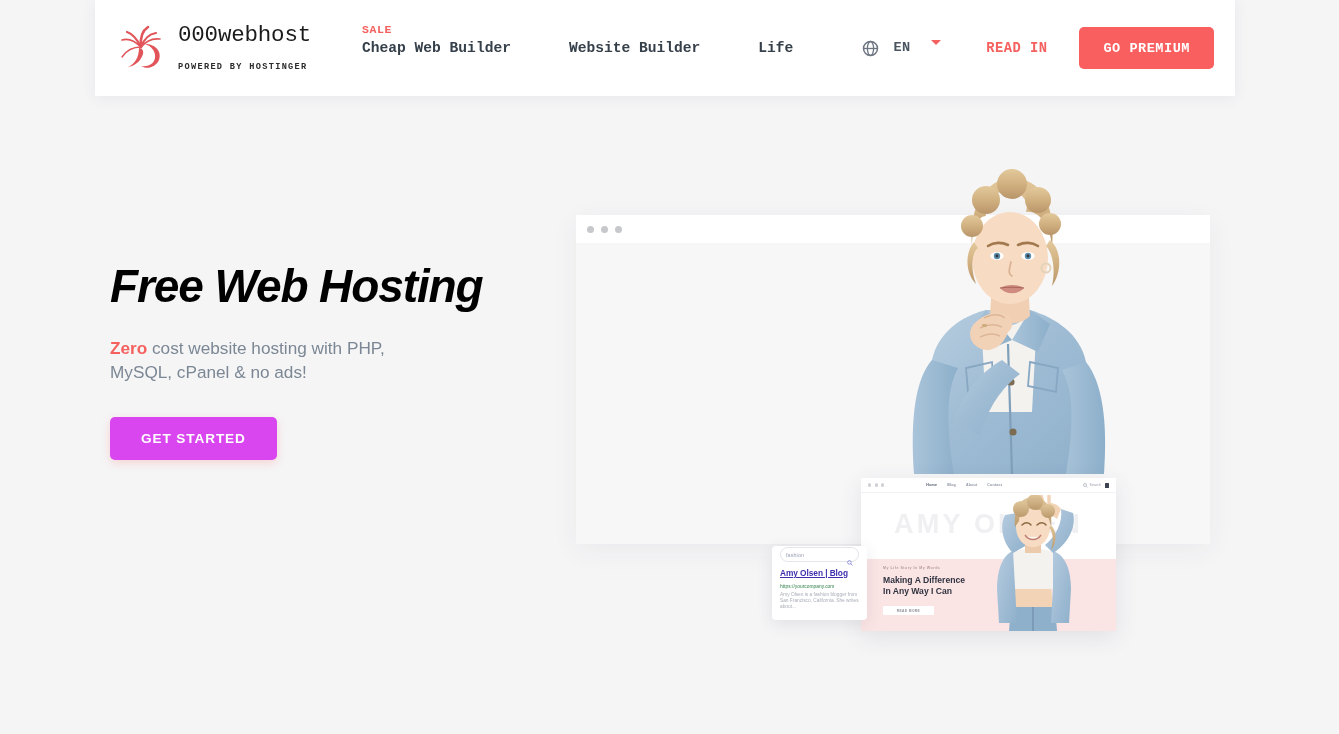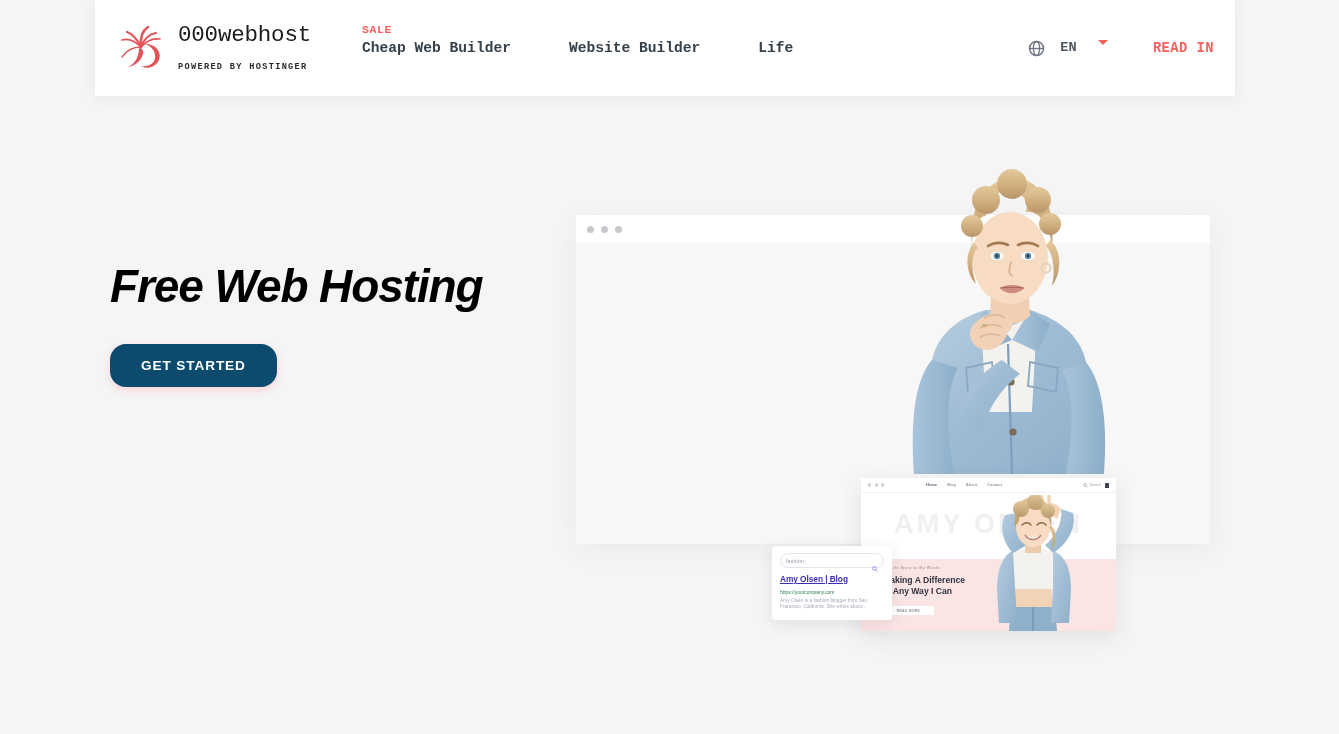--- a/index.html
+++ b/index.html
@@ -66,23 +66,23 @@
     font-size: 46px; font-weight: 700; color: #000000; letter-spacing: -1.1px; line-height: 1.08;
     white-space: nowrap;
     font-style: italic;
   }
   .hero-sub {
     margin-top: 24px; font-size: 17.2px; line-height: 24.5px; color: #7b8794; font-weight: 400;
     max-width: 300px;
   }
   .hero-sub .accent { color: #f4615f; font-weight: 700; }
   .btn-started {
-    margin-top: 32px; background: #0c4a6e; color: #fff; border: none; font-family: inherit;
+    margin-top: 32px; background: #d946ef; color: #fff; border: none; font-family: inherit;
     font-size: 13.6px; font-weight: 700; letter-spacing: .9px; height: 43px; padding: 0 31px;
-    border-radius: 16px; cursor: pointer; box-shadow: 0 3px 10px rgba(249,95,95,.22);
+    border-radius: 5px; cursor: pointer; box-shadow: 0 3px 10px rgba(249,95,95,.22);
   }
 
   
   .mock-stage { position: absolute; left: 576px; top: 180px; width: 660px; height: 470px; }
 
   
   .browser-lg {
     position: absolute; left: 0; top: 35px; width: 634px; height: 329px;
     background: #f7f7f8; box-shadow: 0 6px 26px rgba(60,60,80,.055); overflow: hidden;
   }
@@ -92,23 +92,23 @@
   .dot { width: 7px; height: 7px; border-radius: 50%; background: #c6c8cc; display: block; }
   .browser-lg-body { position: relative; height: 301px; background: #f7f7f8; }
 
   
   .photo-hero {
     position: absolute; left: 304px; top: -26px; width: 260px; height: 320px; overflow: visible;
   }
 
   
   .search-card {
-    position: absolute; left: 196px; top: 366px; width: 120px; height: 74px;
+    position: absolute; left: 196px; top: 366px; width: 95px; height: 74px;
     background: #fff; border-radius: 4px; box-shadow: 0 4px 16px rgba(60,60,80,.11);
-    padding: 7px 8px 0 8px; z-index: 5;
+    padding: 1px 8px 0 8px; z-index: 5;
   }
   .search-box {
     height: 15px; border: 1px solid #e3e4ec; border-radius: 8px;
     display: flex; align-items: center; padding: 0 5px; position: relative;
   }
   .search-box-text { font-size: 5.4px; color: #9aa0b5; letter-spacing: .1px; }
   .search-mag { position: absolute; right: 5px; top: 50%; transform: translateY(-50%); width: 6px; height: 6px; }
   .sr-title { margin-top: 7px; font-size: 8.3px; font-weight: 700; color: #3b2fae; letter-spacing: -.05px; }
   .sr-url { margin-top: 3.5px; font-size: 4.8px; color: #2a7d46; letter-spacing: .05px; }
   .sr-desc { margin-top: 3px; font-size: 4.8px; line-height: 6.2px; color: #a9adb8; }
@@ -199,25 +199,29 @@
             <ellipse cx="8.5" cy="8.5" rx="3.1" ry="7" fill="none" stroke="#6d7580" stroke-width="1.3"></ellipse>
             <line x1="1.6" y1="8.5" x2="15.4" y2="8.5" stroke="#6d7580" stroke-width="1.3"></line>
           </svg>
         </span>
         <span class="lang-label">EN</span>
         <span class="caret"></span>
       </div>
 
       <a class="signin" href="#">READ IN</a>
 
+      <button class="btn-premium">GO PREMIUM</button>
     </div>
   </div>
 
   <div class="hero-left">
     <h1 class="hero-title">Free Web Hosting</h1>
+    <p class="hero-sub">
+      <span class="accent">Zero</span><span> cost website hosting with PHP, MySQL, cPanel &amp; no ads!</span>
+    </p>
     <button class="btn-started">GET STARTED</button>
   </div>
 
   <div class="mock-stage">
 
     <div class="browser-lg">
       <div class="browser-lg-bar">
         <span class="dot"></span>
         <span class="dot"></span>
         <span class="dot"></span>

